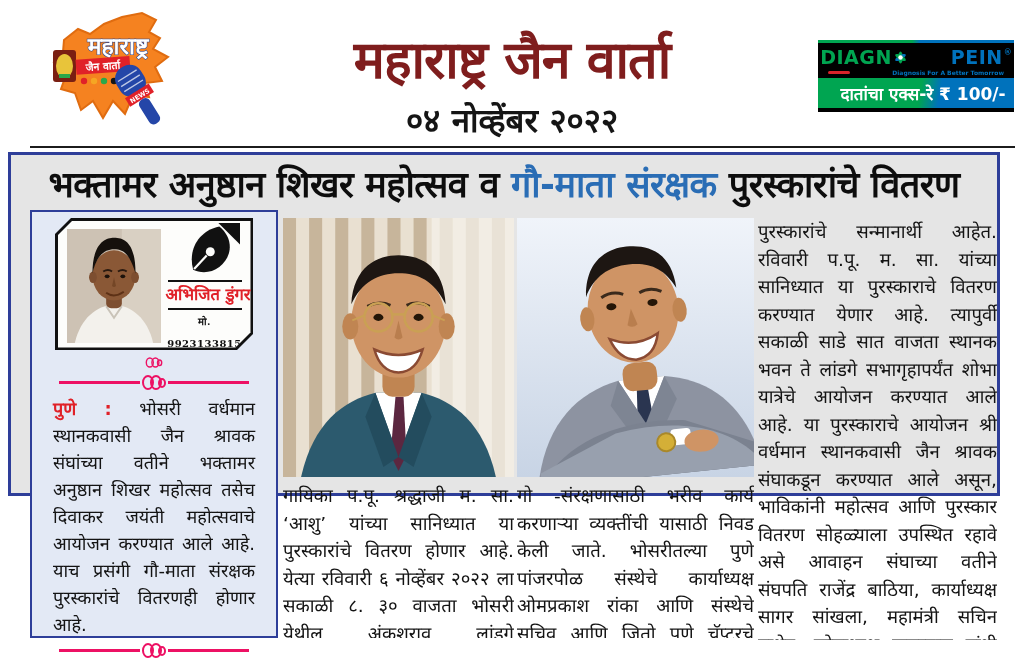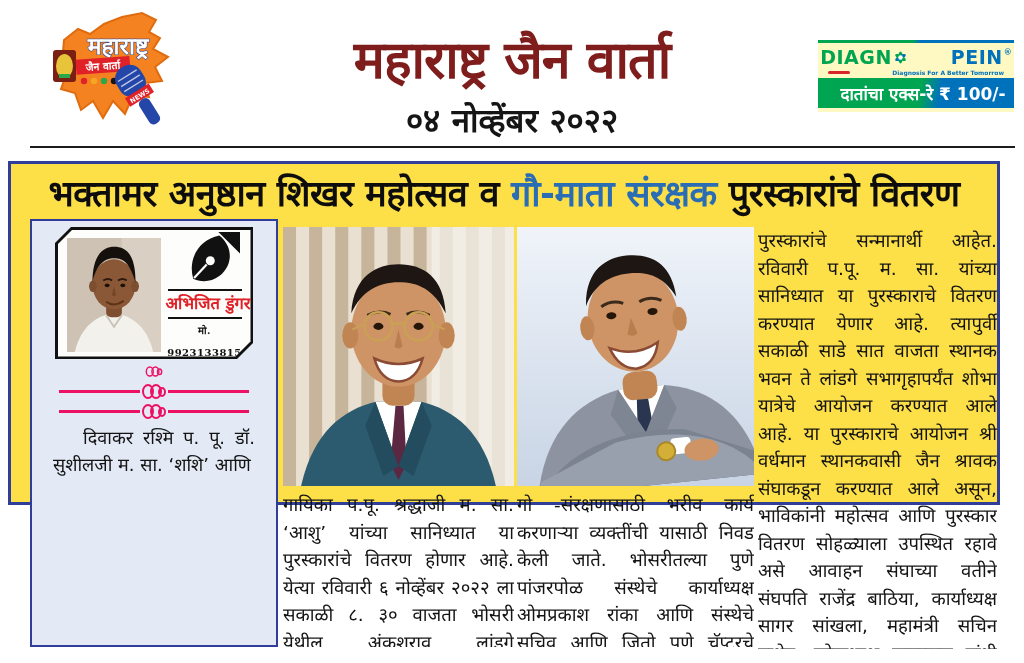--- a/index.html
+++ b/index.html
@@ -10,38 +10,38 @@
   .abs{position:absolute;}
 
   
   #logo{left:36px;top:4px;width:156px;height:138px;text-decoration:underline;}
   #masthead-title{left:0;top:22px;width:100%;text-align:center;
     font-size:52px;font-weight:800;color:#7f1d1d;letter-spacing:-1px;white-space:nowrap;}
   #masthead-date{left:0;top:97px;width:100%;text-align:center;
     font-size:33px;font-weight:700;color:#151515;}
 
   
-  #ad{left:818px;top:40px;width:196px;height:72px;background:#fef9c3;}
+  #ad{left:818px;top:40px;width:196px;height:72px;background:#000000;}
   #ad .topline{height:3px;background:linear-gradient(90deg,#00a551 0 48%,#0072bc 52% 100%);}
   #ad .brandrow{display:flex;align-items:center;justify-content:center;gap:1px;margin-top:3px;}
   #ad .brand-green{color:#00a551;font-weight:800;font-size:19px;letter-spacing:.5px;}
   #ad .brand-blue{color:#0072bc;font-weight:800;font-size:19px;letter-spacing:.5px;margin-left:42px;}
   #ad .reg{color:#0072bc;font-size:8px;vertical-align:top;margin-top:-10px;font-weight:700;}
   #ad .tagrow{display:flex;justify-content:space-between;align-items:center;padding:0 10px;height:8px;}
   #ad .red-mark{width:22px;height:3px;background:#d9232a;border-radius:2px;}
   #ad .tagline{font-size:6px;color:#0072bc;font-weight:700;}
   #ad .offerbar{margin-top:2px;height:30px;display:flex;align-items:center;justify-content:center;
     background:linear-gradient(100deg,#00a551 0 52%,#0072bc 62% 100%);padding-left:14px;}
   #ad .offer{color:#fff;font-weight:800;font-size:17px;white-space:nowrap;}
 
   #top-rule{left:30px;top:146px;width:985px;height:2px;background:#1c1c1c;}
 
   
-  #article-box{left:8px;top:161px;width:992px;height:344px;box-sizing:border-box;
-    border:3px solid #2e3e99;background:#fde047;}
+  #article-box{left:8px;top:152px;width:992px;height:344px;box-sizing:border-box;
+    border:3px solid #2e3e99;background:#e5e5e5;}
   #headline{left:0;top:4px;width:100%;text-align:center;white-space:nowrap;
     font-size:36px;font-weight:900;color:#0d0d0d;letter-spacing:-.5px;}
   #headline .hl-blue{color:#2a6db5;}
 
   
   #col1{left:19px;top:55px;width:248px;height:428px;box-sizing:border-box;
     border:2px solid #2e3e99;background:#e3e9f5;padding:5px 21px;}
   #press-card{position:relative;height:132px;margin:1px 2px 2px 2px;background:#111;
     clip-path:polygon(16px 0,100% 0,100% calc(100% - 16px),calc(100% - 16px) 100%,0 100%,0 16px);}
   #press-card .card-inner{position:absolute;inset:2.5px;background:#fdfdfb;
@@ -192,20 +192,22 @@
     <div class="ornament">
       <span class="line"></span>
       <span class="rings">
           <span class="ring"></span>
           <span class="ring"></span>
           <span class="ring small"></span>
         </span>
       <span class="line"></span>
     </div>
 
+    <p class="bodytext"><span class="lead-red">पुणे :</span>
+      <span>भोसरी वर्धमान स्थानकवासी जैन श्रावक संघांच्या वतीने भक्तामर अनुष्ठान शिखर महोत्सव तसेच दिवाकर जयंती महोत्सवाचे आयोजन करण्यात आले आहे. याच प्रसंगी गौ-माता संरक्षक पुरस्कारांचे वितरणही होणार आहे.</span></p>
 
     <div class="ornament">
       <span class="line"></span>
       <span class="rings">
           <span class="ring"></span>
           <span class="ring"></span>
           <span class="ring small"></span>
         </span>
       <span class="line"></span>
     </div>

